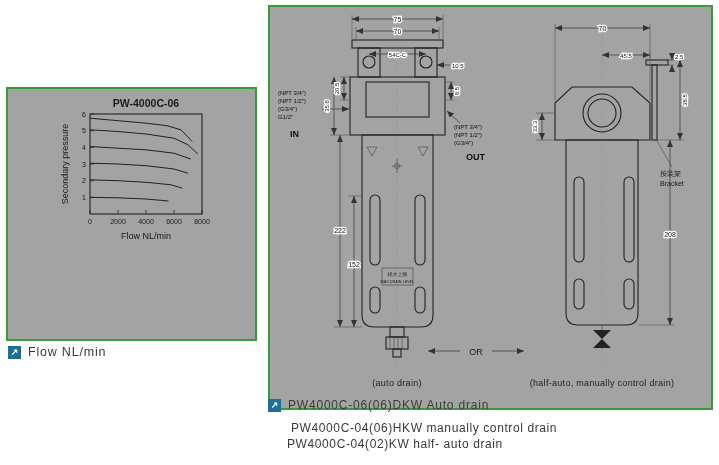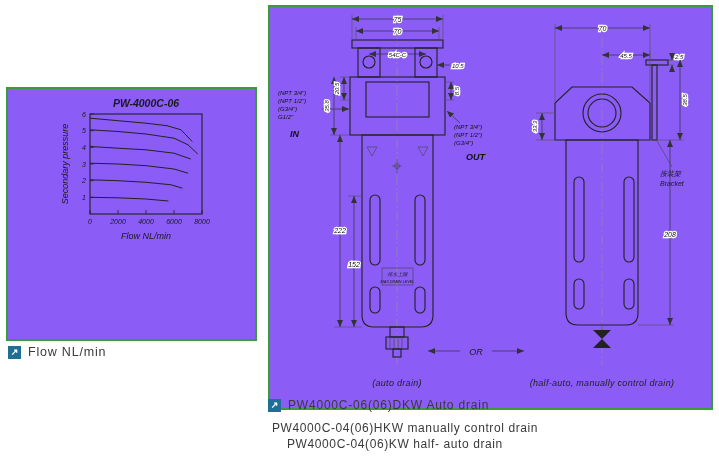--- a/index.html
+++ b/index.html
@@ -1,30 +1,30 @@
 <!DOCTYPE html>
 <html><head>
 <meta charset="utf-8">
 <style>
   html,body{margin:0;padding:0;}
   body{
     position:relative;width:719px;height:465px;background:#ffffff;
     font-family:"Liberation Sans",sans-serif;color:#222;overflow:hidden;
   }
-  .panel{position:absolute;border:2px solid #3a9b3a;background:#8b5cf6;box-sizing:border-box;font-style:italic;}
+  .panel{position:absolute;border:2px solid #3a9b3a;background:#a3a3a3;box-sizing:border-box;}
   #panel-chart{left:6px;top:87px;width:251px;height:254px;}
   #panel-drawing{left:268px;top:5px;width:445px;height:405px;}
   .caption-row{position:absolute;display:flex;align-items:center;gap:7px;}
   #chart-caption-row{left:8px;top:345px;}
   #footer-row1{left:268px;top:398px;}
   .bullet{width:13px;height:13px;background:#1f6e96;color:#fff;font-size:9px;
     line-height:13px;text-align:center;font-weight:bold;flex:0 0 auto;}
   .cap-text{font-size:12.5px;color:#3a3a3a;letter-spacing:0.8px;}
   .footer-line{position:absolute;font-size:12px;color:#3a3a3a;letter-spacing:0.6px;}
-  #footer-line2{left:272px;top:421px;}
+  #footer-line2{left:291px;top:421px;}
   #footer-line3{left:287px;top:437px;}
   svg text{font-family:"Liberation Sans",sans-serif;fill:#1a1a1a;}
   .part{fill:none;stroke:#222;stroke-width:1.1;}
   .dim{stroke:#333;stroke-width:0.7;fill:none;}
   .ext{stroke:#555;stroke-width:0.6;}
   .cl{stroke:#999;stroke-width:0.6;stroke-dasharray:10 3 2 3;fill:none;}
   .thin{stroke:#444;stroke-width:0.6;fill:none;}
   .dimtext{font-size:7px;paint-order:stroke;stroke:#ffffff;stroke-width:2.5px;fill:#111;}
   .dimtext-s{font-size:6px;paint-order:stroke;stroke:#ffffff;stroke-width:2.5px;fill:#111;}
   .portlbl{font-size:6px;fill:#111;}
@@ -248,13 +248,13 @@
       <text x="332" y="379" text-anchor="middle" font-size="8.5" class="drawcap">(half-auto, manually control drain)</text>
     </g>
   </svg>
 </div>
 
 <div id="footer-row1" class="caption-row">
   <span class="bullet">↗</span>
   <span class="cap-text" style="font-size:12px;">PW4000C-06(06)DKW Auto drain</span>
 </div>
 <div id="footer-line2" class="footer-line">PW4000C-04(06)HKW manually control drain</div>
-<div id="footer-line3" class="footer-line">PW4000C-04(06)KW half- auto drain</div>
+<div id="footer-line3" class="footer-line">PW4000C-04(02)KW half- auto drain</div>
 
 </body></html>

